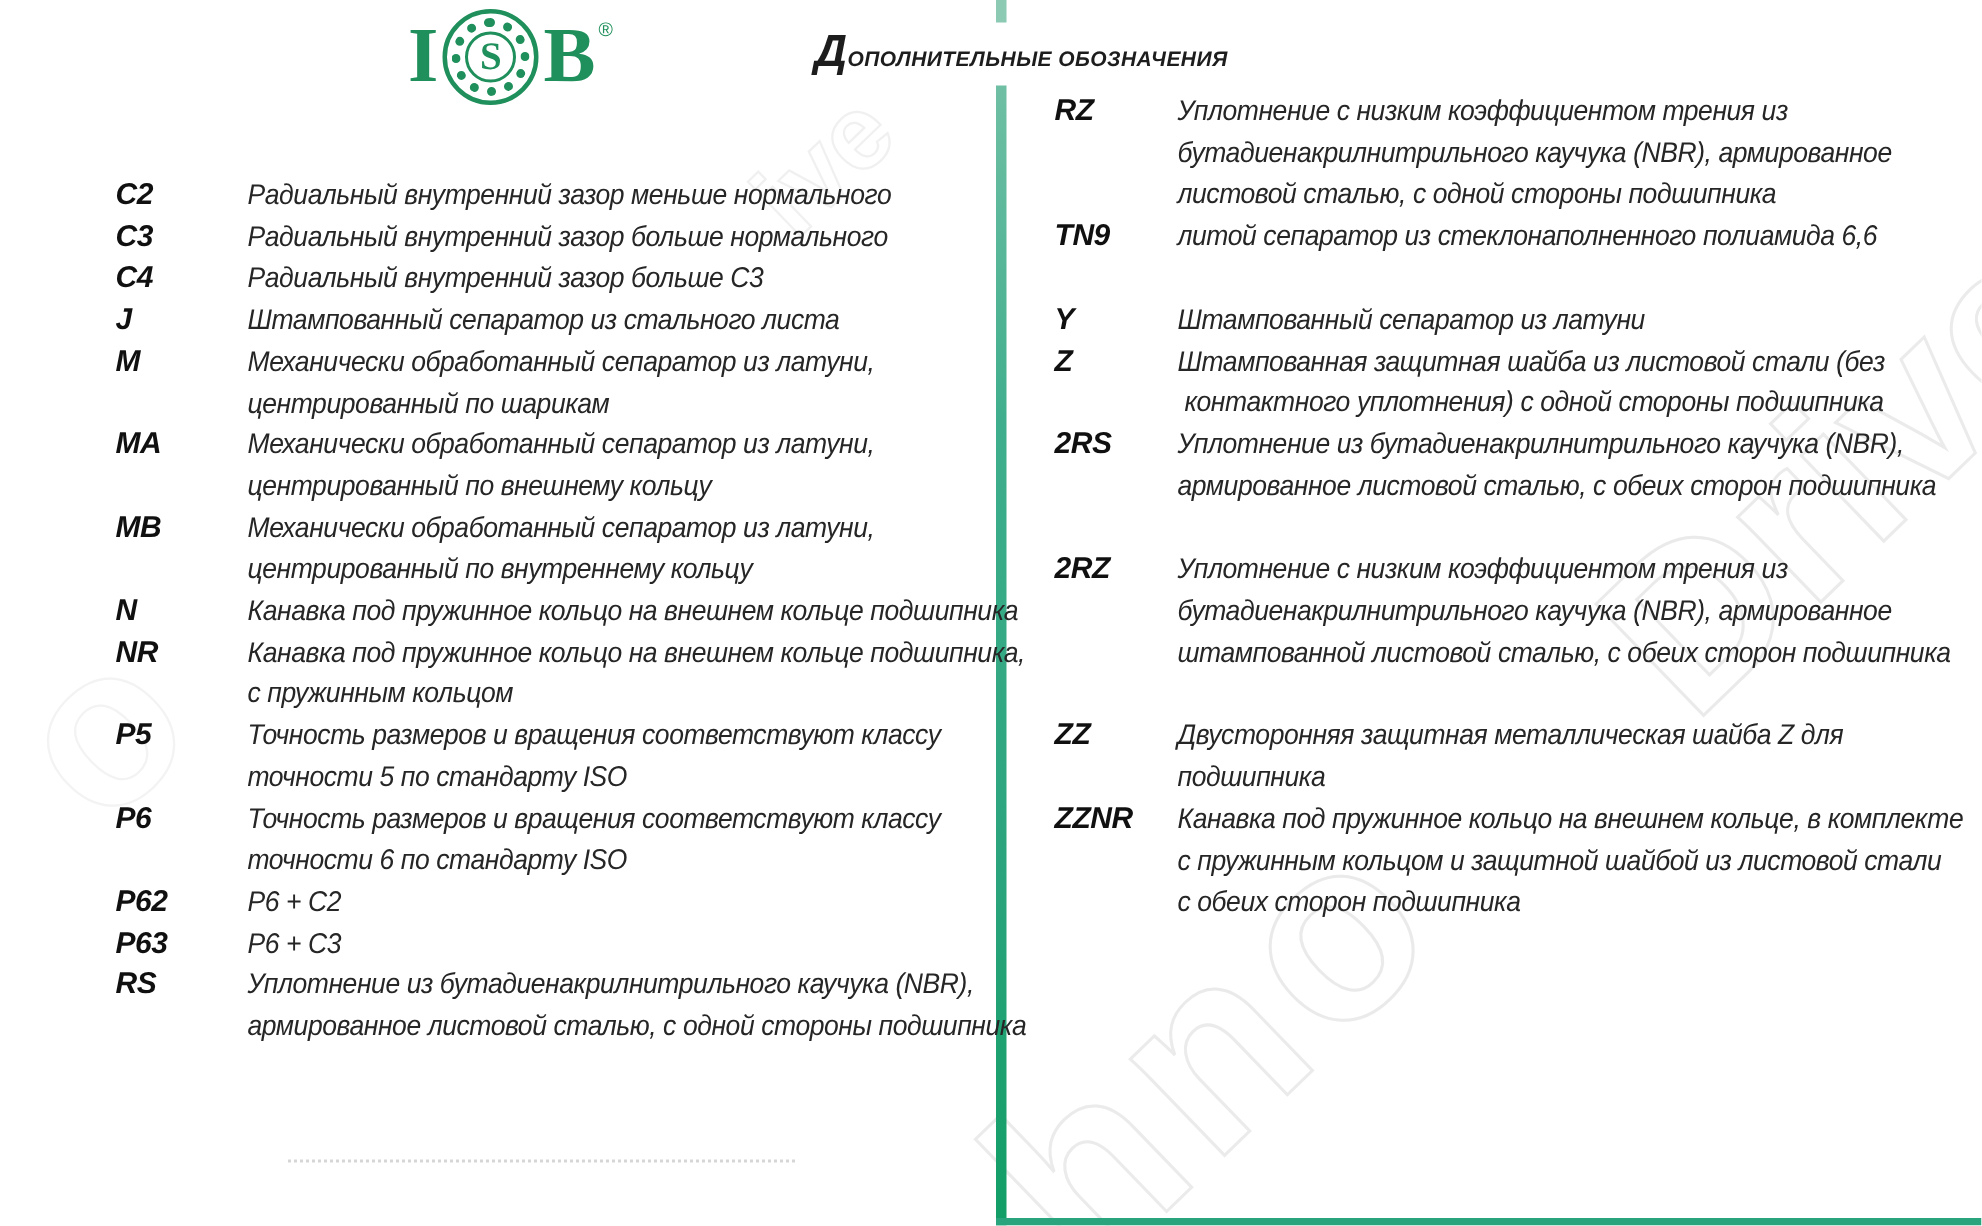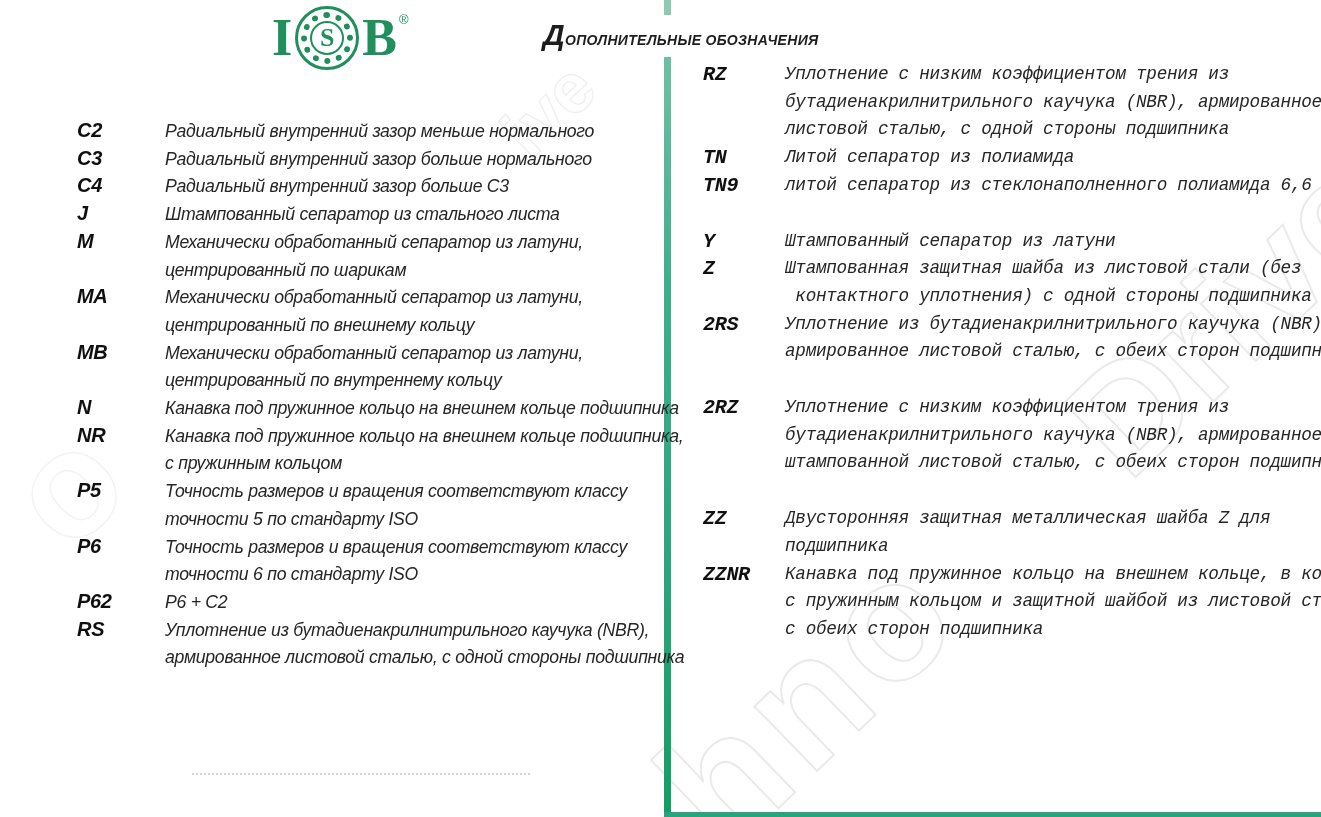--- a/index.html
+++ b/index.html
@@ -78,21 +78,21 @@
     border-top:2px dotted #cccccc; opacity:.8;
   }
 
   
   .col { position:absolute; }
   .col-left  { left:57px;  top:117px; width:600px; }
   .col-right { left:703px; top:61px;  width:610px; }
 
   .row { display:grid; align-items:start; }
   .col-left  .row { grid-template-columns:88px 1fr;margin-left:20px; }
-  .col-right .row { grid-template-columns:82px 1fr;font-family:Liberation Mono, monospace; }
+  .col-right .row { grid-template-columns:82px 1fr; }
   .row.gap { margin-top:28px; }
 
   .code {
     font-style:italic; font-weight:700;
     font-size:20px; line-height:27.7px; color:#101010;
     letter-spacing:-.3px;
   }
   .desc {
     font-style:italic; font-weight:400;
     font-size:19px; line-height:27.7px; color:#262626;
@@ -176,35 +176,35 @@
     <div class="row">
       <div class="code">P6</div>
       <div class="desc">Точность размеров и вращения соответствуют классу
 точности 6 по стандарту ISO</div>
     </div>
     <div class="row">
       <div class="code">P62</div>
       <div class="desc">P6 + C2</div>
     </div>
     <div class="row">
+      <div class="code">P63</div>
+      <div class="desc">P6 + C3</div>
+    </div>
+    <div class="row">
       <div class="code">RS</div>
       <div class="desc">Уплотнение из бутадиенакрилнитрильного каучука (NBR),
 армированное листовой сталью, с одной стороны подшипника</div>
     </div>
   </div>
 <div class="col col-right" id="col-right">
     <div class="row">
       <div class="code">RZ</div>
       <div class="desc">Уплотнение с низким коэффициентом трения из
 бутадиенакрилнитрильного каучука (NBR), армированное
 листовой сталью, с одной стороны подшипника</div>
-    </div>
-    <div class="row">
-      <div class="code">TN</div>
-      <div class="desc">Литой сепаратор из полиамида</div>
     </div>
     <div class="row">
       <div class="code">TN9</div>
       <div class="desc">литой сепаратор из стеклонаполненного полиамида 6,6</div>
     </div>
     <div class="row gap">
       <div class="code">Y</div>
       <div class="desc">Штампованный сепаратор из латуни</div>
     </div>
     <div class="row">

